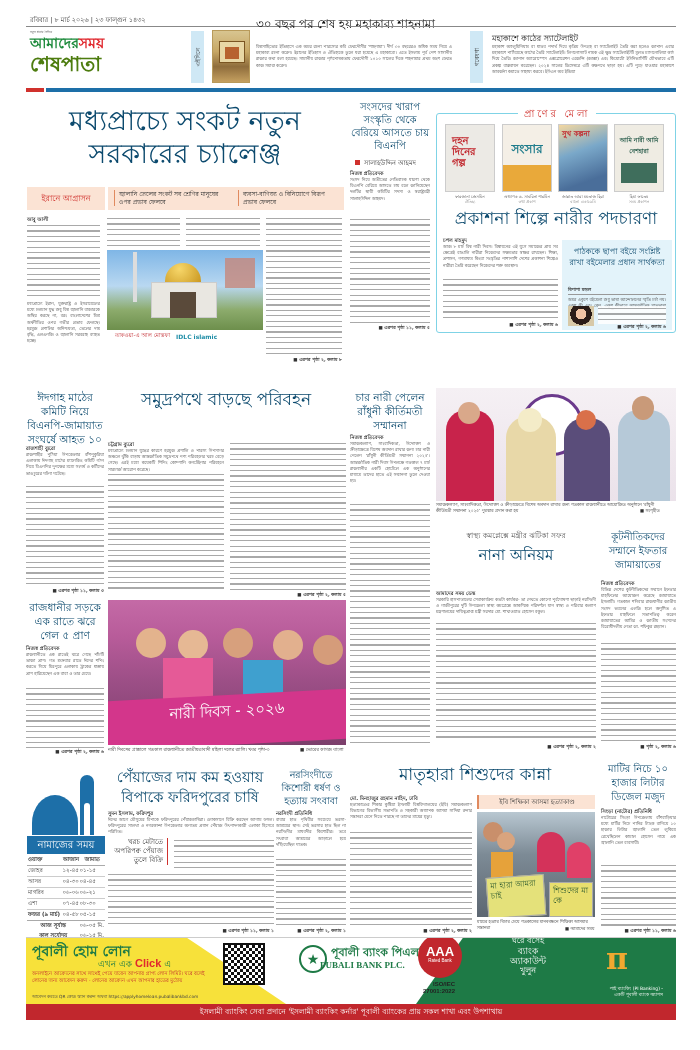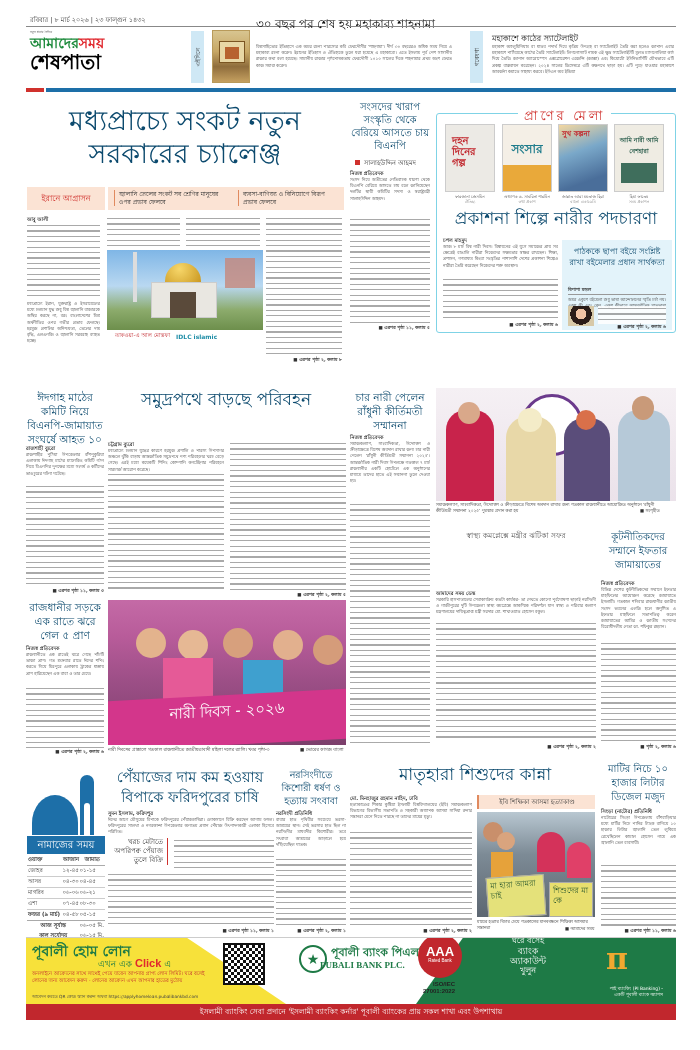--- a/index.html
+++ b/index.html
@@ -17,21 +17,21 @@
 <body>
 
 <div class="abs" style="left:30px;top:15px;font-size:6.5px;color:#333;font-family:'DejaVu Sans',sans-serif">রবিবার | ৮ মার্চ ২০২৬ | ২৩ ফাল্গুন ১৪৩২</div>
 <div class="abs" style="left:26px;top:26px;width:300px;height:1px;background:#888"></div>
 
 <div class="abs" style="left:30px;top:30px;width:130px;height:60px">
   <div style="font-size:3px;color:#555;font-family:'DejaVu Sans',sans-serif">নতুন ধারার দৈনিক</div>
   <div style="font-size:14px;font-weight:bold;line-height:16px;font-family:'DejaVu Sans',sans-serif">
     <span style="color:#1c8a3b">আমাদের</span><span style="color:#e0282e">সময়</span>
   </div>
-  <div style="font-size:20px;font-weight:bold;color:#000000;line-height:26px;font-family:Liberation Mono, monospace">শেষপাতা</div>
+  <div style="font-size:20px;font-weight:bold;color:#4d7c0f;line-height:26px;font-family:Liberation Serif, serif">শেষপাতা</div>
 </div>
 
 <div class="abs" style="left:191px;top:31px;width:13px;height:52px;background:#cfe8f5;display:flex;align-items:center;justify-content:center">
   <span style="writing-mode:vertical-rl;transform:rotate(180deg);font-size:6px;color:#333;font-family:'DejaVu Sans',sans-serif">এইদিনে</span>
 </div>
 <div class="abs photo" style="left:212px;top:30px;width:38px;height:53px;background:linear-gradient(180deg,#d8c590 0%,#c7a765 40%,#8f6d3c 70%,#c5a060 100%);border:1px solid #b89a5a">
   <div style="position:absolute;left:6px;top:10px;width:26px;height:22px;border:1px solid #7a5522;background:#e8d7a5"></div>
   <div style="position:absolute;left:12px;top:16px;width:14px;height:12px;background:#b7622f"></div>
 </div>
 <div class="abs" style="left:256px;top:15px;font-size:12px;color:#111;font-family:Liberation Sans, sans-serif;white-space:nowrap">৩০ বছর পর শেষ হয় মহাকাব্য শাহনামা</div>
@@ -83,21 +83,21 @@
 </div>
 
 <div class="abs hl" style="left:350px;top:100px;width:80px;font-size:10px;line-height:13px">সংসদের খারাপ সংস্কৃতি থেকে বেরিয়ে আসতে চায় বিএনপি</div>
 <div class="abs" style="left:355px;top:158px;font-size:6.5px;color:#333;font-family:'DejaVu Sans',sans-serif;white-space:nowrap"><span style="display:inline-block;width:5px;height:5px;background:#d0312d;margin-right:4px"></span><span>সালাহউদ্দিন আহমদ</span></div>
 <div class="abs byline" style="left:350px;top:170px">নিজস্ব প্রতিবেদক</div>
 <div class="abs body-text" style="left:350px;top:177px;width:80px;height:40px">সংসদ নিয়ে অতীতের নেতিবাচক ধারণা থেকে বিএনপি বেরিয়ে আসতে চায় বলে জানিয়েছেন দলটির স্থায়ী কমিটির সদস্য ও স্বরাষ্ট্রমন্ত্রী সালাহউদ্দিন আহমদ।</div>
 <div class="abs lines" style="left:350px;top:217px;width:80px;height:106px"></div>
 <div class="abs cont" style="left:350px;top:325px;width:80px">■ এরপর পৃষ্ঠা ১১, কলাম ৫</div>
 
 <div class="abs" style="left:436px;top:113px;width:240px;height:220px;border:1.5px solid #7fd3e6;border-radius:3px"></div>
-<div class="abs" style="left:518px;top:106px;background:#fff;padding:0 6px;font-size:13px;color:#d0312d;font-family:Liberation Sans, sans-serif;letter-spacing:3px">প্রাণের মেলা</div>
+<div class="abs" style="left:518px;top:106px;background:#fff;padding:0 6px;font-size:10px;color:#d0312d;font-family:Liberation Serif, serif;letter-spacing:3px">প্রাণের মেলা</div>
 
 <div class="abs" style="left:445px;top:124px;width:50px;height:68px;background:#eceae5;border:1px solid #ccc;padding:10px 6px;font-family:'DejaVu Sans',sans-serif;font-weight:bold;color:#c1272d;font-size:10px;line-height:11px;overflow:hidden"><span>দহন দিনের গল্প</span></div>
 <div class="abs" style="left:502px;top:124px;width:50px;height:68px;background:linear-gradient(180deg,#f4efe6 0%,#f4efe6 60%,#e9a93a 60%);border:1px solid #ccc;overflow:hidden;font-family:'DejaVu Sans',sans-serif;font-weight:bold;font-size:22px;color:#1f7c8c;text-align:center;line-height:30px;padding-top:6px"><span style="font-size:12px;color:#1f7c8c">সংসার</span></div>
 <div class="abs" style="left:558px;top:124px;width:50px;height:68px;background:linear-gradient(160deg,#f3d7a0 0%,#7aa8c9 40%,#4a6e9a 80%);border:1px solid #ccc;overflow:hidden;font-family:'DejaVu Sans',sans-serif;font-size:7px;color:#c1272d;padding:3px;font-weight:bold"><span>সুখ কল্পনা</span></div>
 <div class="abs" style="left:614px;top:124px;width:50px;height:68px;background:#efece3;border:1px solid #ccc;overflow:hidden;font-family:'DejaVu Sans',sans-serif;font-size:6px;color:#2a5d4c;text-align:center;padding-top:10px;font-weight:bold"><span>আমি নারী আমি বেশহারা</span><div style="margin:6px auto 0;width:36px;height:20px;background:#3f6e5c"></div></div>
 
 <div class="abs caption" style="left:441px;top:194px;width:58px;text-align:center;font-size:4px;line-height:5px">
     <div>ফারজানা জেসমিন</div>
     <div style="color:#777">ঐতিহ্য</div>
   </div>
@@ -180,20 +180,21 @@
   <div style="position:absolute;left:135px;top:60px;width:40px;height:48px;background:#3fa0cf"></div>
   <div style="position:absolute;left:0;top:95px;width:238px;height:50px;background:#d3368b;color:#fff;font-family:'DejaVu Sans',sans-serif;font-size:15px;text-align:center;padding-top:4px;transform:skewY(-3deg)">
     <span>নারী দিবস - ২০২৬</span>
   </div>
 </div>
 <div class="abs caption" style="left:108px;top:747px;width:190px;font-size:4.5px">নারী দিবসের প্রাক্কালে গতকাল রাজধানীতে জাতীয়তাবাদী মহিলা দলের র‍্যালি। খবর পৃষ্ঠা-৩</div>
 <div class="abs caption" style="left:300px;top:747px;font-size:4.5px">■ ভোরের কাগজ বাংলা</div>
 
 <div class="abs" style="left:436px;top:530px;width:160px;text-align:center;font-size:7.5px;color:#555;font-family:'DejaVu Sans',sans-serif">স্বাস্থ্য কমপ্লেক্সে মন্ত্রীর ঝটিকা সফর</div>
 <div class="abs hl" style="left:436px;top:545px;width:160px;font-size:15px;line-height:20px">
+  <div>নানা অনিয়ম</div>
 </div>
 <div class="abs byline" style="left:436px;top:590px">আমাদের সময় ডেস্ক</div>
 <div class="abs body-text" style="left:436px;top:597px;width:160px;height:24px">সরকারি হাসপাতালের সেবাকার্যক্রম কতটা কার্যকর- তা দেখতে কোনো পূর্বঘোষণা ছাড়াই নরসিংদী ও গাজীপুরের দুটি উপজেলা স্বাস্থ্য কমপ্লেক্সে আকস্মিক পরিদর্শনে যান স্বাস্থ্য ও পরিবার কল্যাণ মন্ত্রণালয়ের দায়িত্বপ্রাপ্ত মন্ত্রী সরদার মো. শাখাওয়াত হোসেন বকুল।</div>
 <div class="abs lines" style="left:436px;top:621px;width:160px;height:121px"></div>
 <div class="abs cont" style="left:436px;top:744px;width:160px">■ এরপর পৃষ্ঠা ২, কলাম ২</div>
 
 <div class="abs hl" style="left:600px;top:530px;width:76px;font-size:10px;line-height:14px">কূটনীতিকদের সম্মানে ইফতার জামায়াতের</div>
 <div class="abs byline" style="left:601px;top:580px">নিজস্ব প্রতিবেদক</div>
 <div class="abs body-text" style="left:601px;top:587px;width:75px;height:54px">বিভিন্ন দেশের কূটনীতিকদের সম্মানে ইফতার মাহফিলের আয়োজন করেছে জামায়াতে ইসলামী। গতকাল শনিবার রাজধানীর জাতীয় সংসদ ভবনের এলডি হলে অনুষ্ঠিত এ ইফতার মাহফিলে সভাপতিত্ব করেন জামায়াতের আমির ও জাতীয় সংসদের বিরোধীদলীয় নেতা ডা. শফিকুর রহমান।</div>
 <div class="abs lines" style="left:601px;top:641px;width:75px;height:102px"></div>

